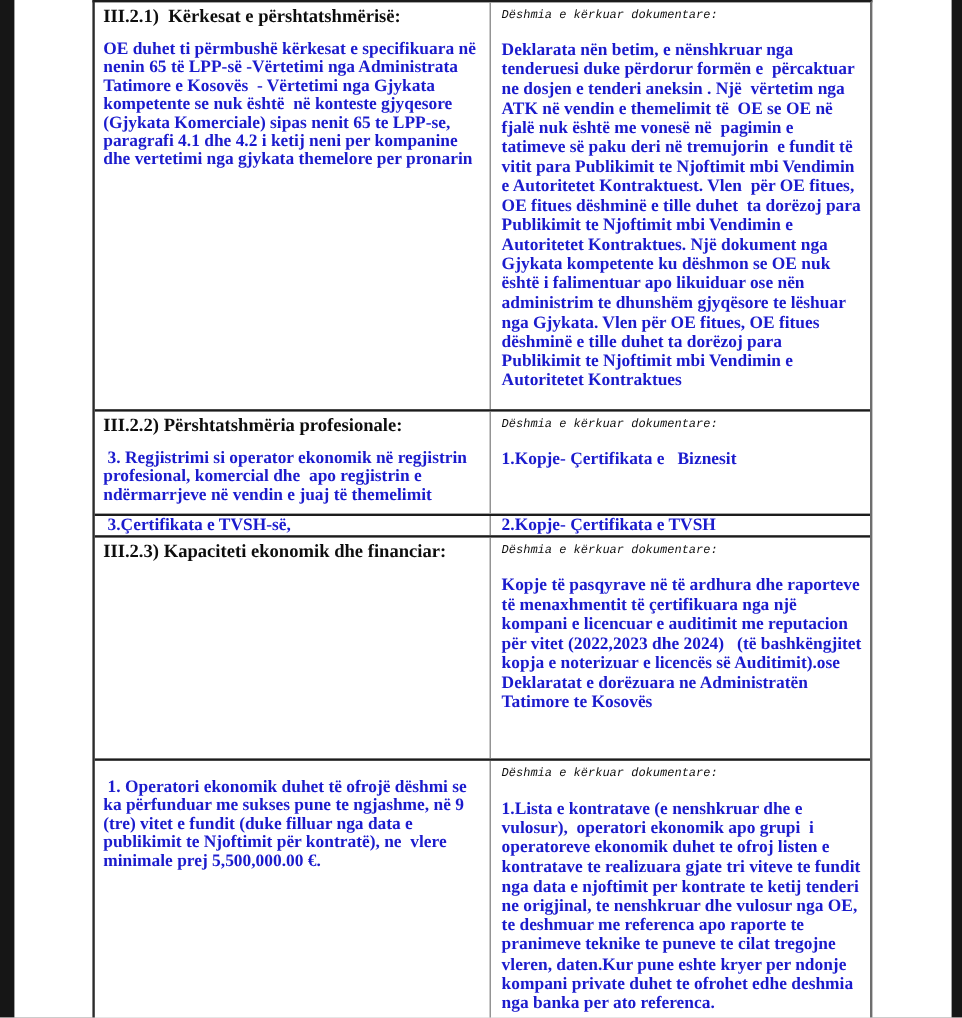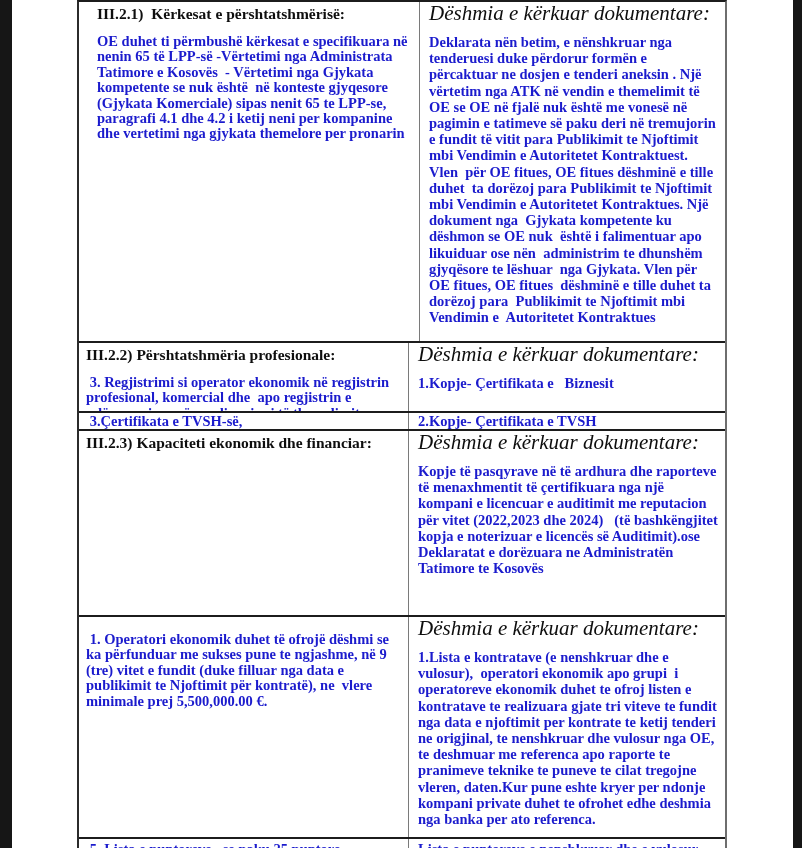--- a/index.html
+++ b/index.html
@@ -31,31 +31,31 @@
   .t-row:last-child{border-bottom:none;}
   .cell{box-sizing:border-box;overflow:hidden;}
   .cell-left{width:329px;padding:3px 8px 0 7px;}
   .cell-right{flex:1;border-left:1px solid var(--border-light);padding:3px 7px 0 9px;}
   .cell-heading{
     font-weight:bold;color:var(--heading-black);
     font-size:15.5px;line-height:17px;white-space:pre-wrap;
   }
   .cell-heading-italic{
     font-style:italic;font-weight:normal;color:var(--heading-black);
-    font-size:21px;line-height:17px;white-space:pre-wrap;
+    font-size:10px;line-height:17px;white-space:pre-wrap;font-family:Liberation Mono, monospace;
   }
   .cell-body{
     font-weight:bold;color:var(--text-blue);
     font-size:14.5px;white-space:pre-wrap;
   }
   .cell-left .cell-body{line-height:15.4px;}
   .cell-right .cell-body{line-height:16.2px;}
   .body-gap{margin-top:12px;}
-  .row-1{height:341px;padding-left:11px;}
-  .row-2{height:70px;}
+  .row-1{height:341px;}
+  .row-2{height:87px;}
   .row-3{height:18px;}
   .row-3 .cell{padding-top:1px;}
   .row-3 .cell-body{line-height:15px;}
   .row-4{height:186px;}
   .row-5{height:222px;}
   .row-6{height:24px;}
   .row-6 .cell{padding-top:2px;}
   .row-6 .cell-body{line-height:17.5px;margin-top:0;}
 </style>
 </head>

